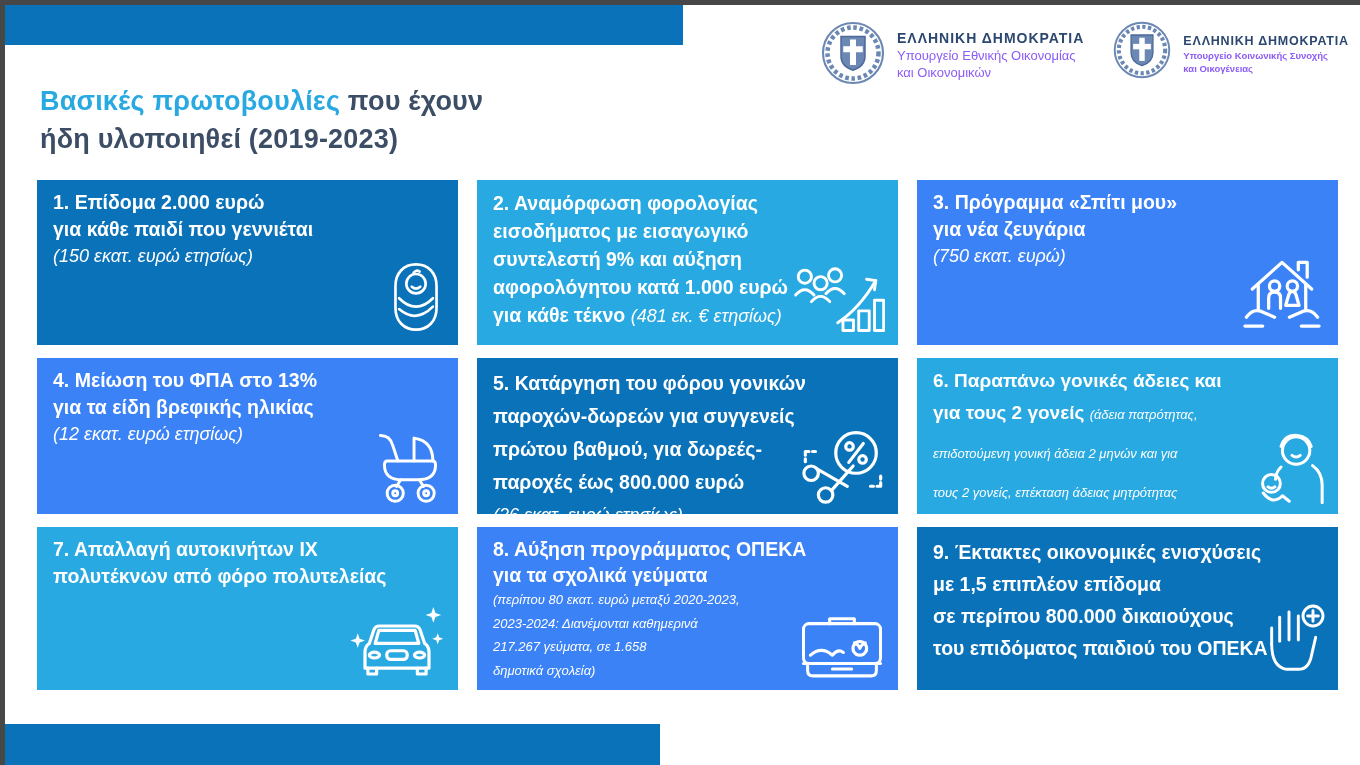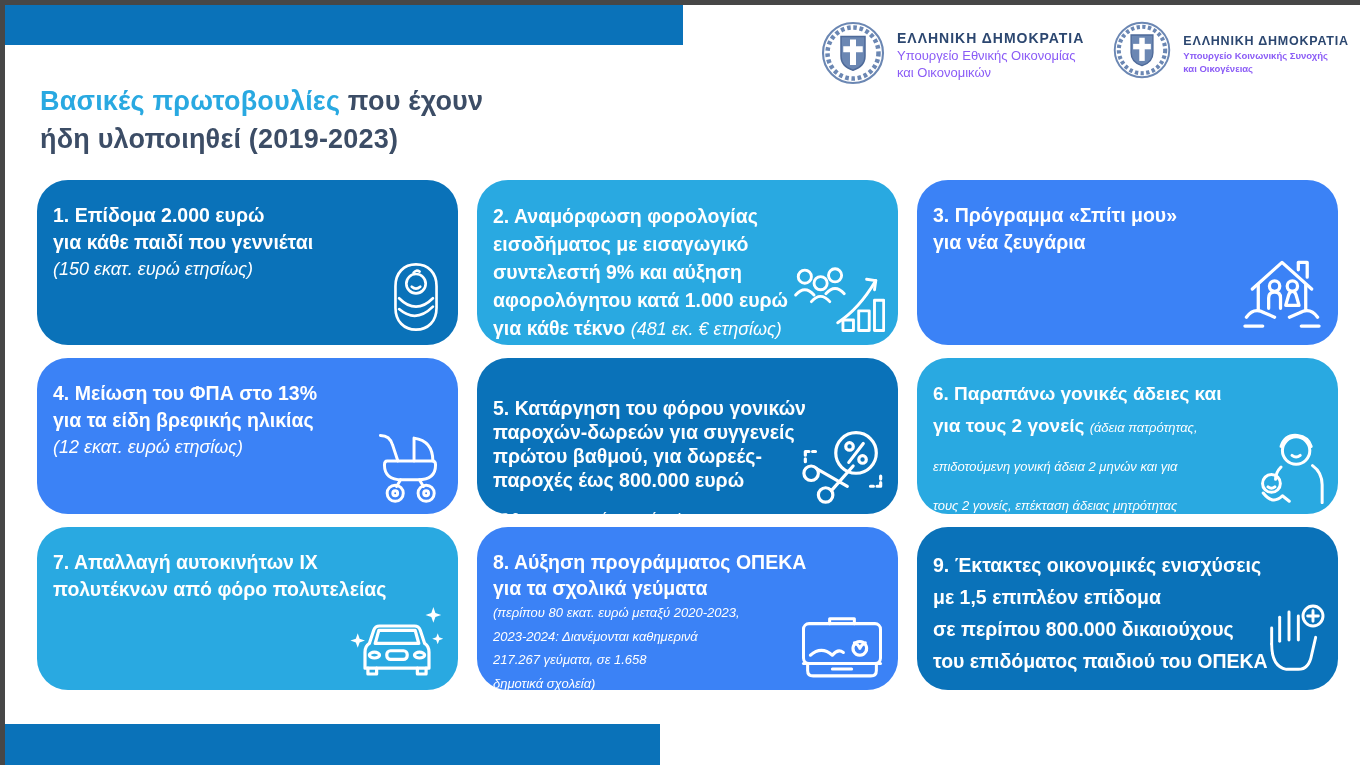--- a/index.html
+++ b/index.html
@@ -21,30 +21,30 @@
   .org{font-weight:bold;color:#2C4770;font-size:14px;letter-spacing:1px;line-height:18px;}
   .dept{color:#8b5cf6;font-size:13px;line-height:17px;}
   .logo.small .logo-text{margin-top:13px;}
   .logo.small .org{font-size:12.5px;letter-spacing:.8px;line-height:16px;}
   .logo.small .dept{font-size:9.5px;font-weight:bold;line-height:13px;}
 
   .grid{position:absolute;left:37px;top:180px;display:grid;
         grid-template-columns:421px 421px 421px;
         grid-template-rows:165px 156px 163px;
         column-gap:19px;row-gap:13px;}
-  .card{position:relative;color:#fff;box-sizing:border-box;padding:22px 16px;overflow:hidden;border-radius:31px;}
+  .card{position:relative;color:#fff;box-sizing:border-box;padding:9px 16px;overflow:hidden;}
   .c-medium{background:#0A72B9;}
   .c-light{background:#29A9E1;}
   .c-navy{background:#3b82f6;}
   .t{font-weight:bold;font-size:19.5px;line-height:27px;white-space:pre-line;display:block;}
   .t.inline{display:inline;}
   .n{font-style:italic;font-size:18px;line-height:27px;white-space:pre-line;display:inline;}
   .n.block{display:block;}
   .card2 .content{width:352px;} .card2 .t,.card2 .n{line-height:28px;}
-  .card5 .t,.card5 .n{line-height:24px;margin-top:16px;}
+  .card5 .t,.card5 .n{line-height:33px;}
   .card6 .content{width:360px;}
   .card6 .t{font-size:19px;line-height:27.5px;}
   .card6 .n{font-size:13px;line-height:39px;}
   .card8 .t{line-height:26px;}
   .card8 .n{font-size:13px;line-height:23.5px;}
   .card9 .t,.card9 .n{line-height:32px;}
   .icon{position:absolute;right:13px;bottom:10px;}
   .icon *{fill:none;stroke:#fff;stroke-width:2.2;stroke-linecap:round;stroke-linejoin:round;}
   .icon .f{fill:#fff;stroke:none;}
   .emblem .ring{fill:none;stroke:#6B87B3;stroke-width:1.4;}
@@ -132,20 +132,21 @@
       <rect x="62" y="27" width="7" height="23"></rect>
       <path d="M34 44 Q50 34 63 12"></path>
       <path d="M56 11 l7 1 -1 7"></path>
     </svg>
   </div>
 
   <div class="card c-navy card3">
     <div class="content">
       <span class="t">3. Πρόγραμμα «Σπίτι μου»
 για νέα ζευγάρια</span>
+      <span class="n block">(750 εκατ. ευρώ)</span>
     </div>
     <svg class="icon" width="86" height="86" viewBox="0 0 58 58">
       <path d="M9 27 L29 9 L49 27"></path>
       <path d="M40 14 v-5 h6 v10"></path>
       <path d="M13 24 V41 M45 24 V41"></path>
       <circle cx="24" cy="25" r="3.5"></circle>
       <path d="M20 40 v-7 q0 -4 4 -4 q4 0 4 4 v7"></path>
       <circle cx="36" cy="25" r="3.5"></circle>
       <path d="M31.5 38 l2 -7 q0.7 -2.5 2.5 -2.5 q1.8 0 2.5 2.5 l2 7 z"></path>
       <path d="M5 46 q5 -7 12 -3 l7 3 M53 46 q-5 -7 -12 -3 l-7 3"></path>

